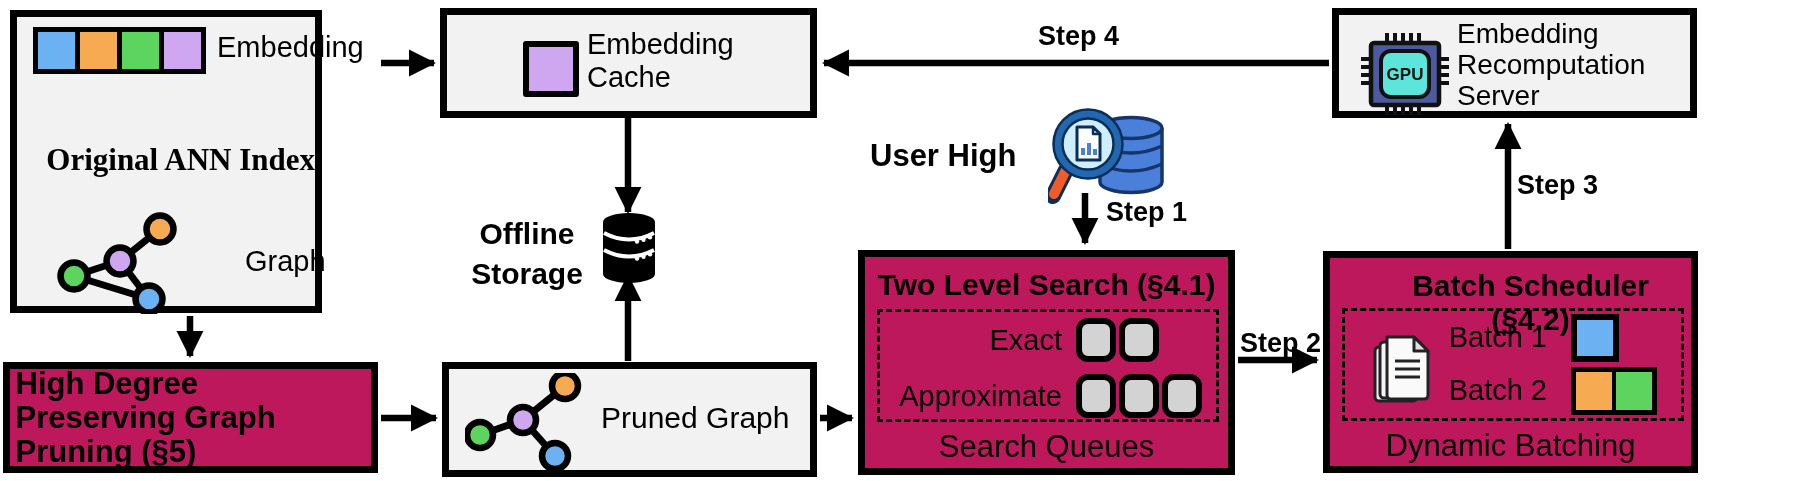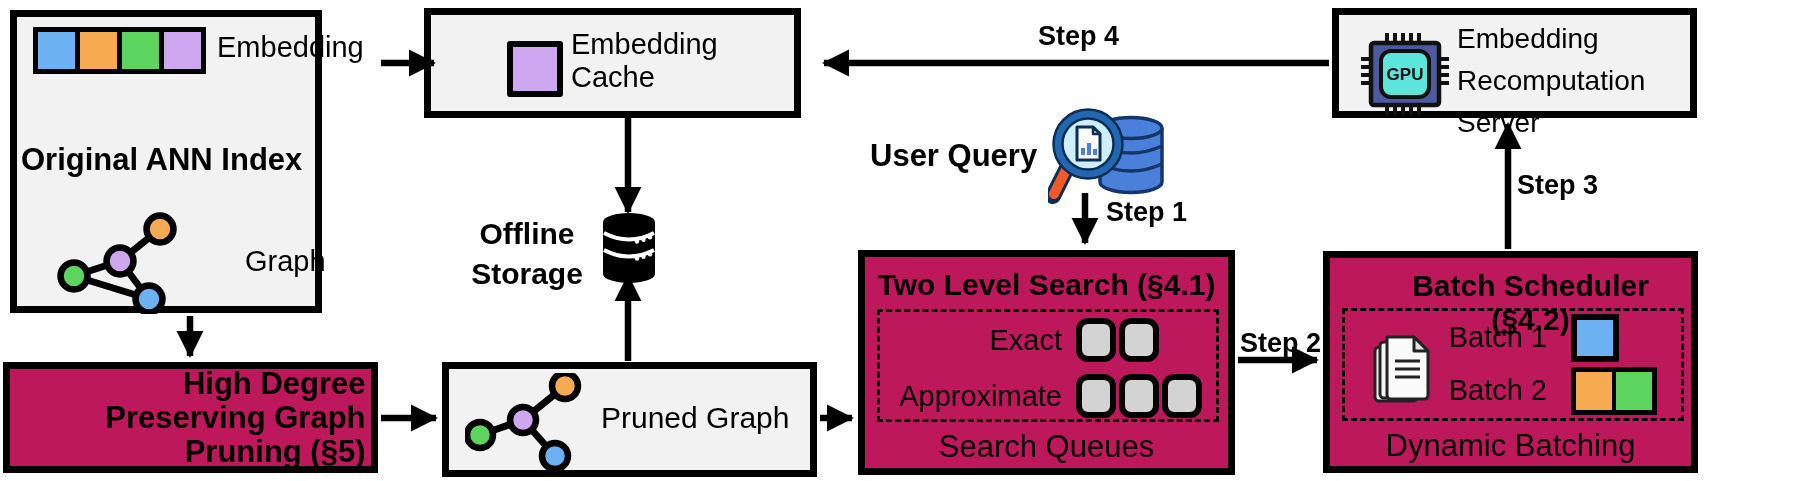--- a/index.html
+++ b/index.html
@@ -66,39 +66,39 @@
   <div class="step-label" style="left:1038px;top:21px;">Step 4</div>
 
   <div class="box light" style="left:10px;top:10px;width:312px;height:303px;">
     <div id="embedding-strip">
       <div class="cell" style="background: rgb(108, 177, 242);"></div>
       <div class="cell" style="background: rgb(246, 171, 82);"></div>
       <div class="cell" style="background: rgb(93, 212, 93);"></div>
       <div class="cell" style="background: rgb(207, 167, 240);"></div>
     </div>
     <div class="lbl" style="left:200px;top:14px;font-size:29px;">Embedding</div>
-    <div class="lbl b" style="left:4px;right:0;top:125px;text-align:left;font-size:31px;">Original ANN Index</div>
+    <div class="lbl b" style="left:4px;right:0;top:125px;text-align:right;font-size:31px;font-family:Liberation Serif, serif;">Original ANN Index</div>
     <svg style="position:absolute;left:38px;top:185px;" width="125" height="112" viewBox="0 0 125 112">
       <g stroke="#000" stroke-width="7">
         <line x1="65" y1="59" x2="105" y2="27"></line>
         <line x1="65" y1="59" x2="19" y2="74"></line>
         <line x1="65" y1="59" x2="94" y2="97"></line>
         <line x1="19" y1="74" x2="94" y2="97"></line>
       </g>
       <g stroke="#000" stroke-width="6.5">
         <circle cx="105" cy="27" r="13.5" fill="#f6ab52"></circle>
         <circle cx="65" cy="59" r="13.5" fill="#cfa7f0"></circle>
         <circle cx="19" cy="74" r="13.5" fill="#5dd45d"></circle>
         <circle cx="94" cy="97" r="13.5" fill="#6cb1f2"></circle>
       </g>
     </svg>
     <div class="lbl" style="left:228px;top:228px;font-size:29px;">Graph</div>
   </div>
 
-  <div class="box light" style="left:424px;top:8px;width:377px;height:110px;">
+  <div class="box light" style="left:440px;top:8px;width:377px;height:110px;">
     <div id="cache-square" style="background: rgb(207, 167, 240);"></div>
     <div class="lbl" style="left:140px;top:13px;width:185px;font-size:29px;line-height:33px;">Embedding Cache</div>
   </div>
 
   <div class="box light" style="left:1332px;top:8px;width:365px;height:110px;">
     <svg style="position:absolute;left:20px;top:16px;" width="92" height="86" viewBox="0 0 92 86">
       <g stroke="#111" stroke-width="4">
         <line x1="28" y1="2" x2="28" y2="13"></line>
           <line x1="36" y1="2" x2="36" y2="13"></line>
           <line x1="44" y1="2" x2="44" y2="13"></line>
@@ -115,41 +115,41 @@
           <line x1="2" y1="52" x2="13" y2="52"></line>
         <line x1="79" y1="28" x2="90" y2="28"></line>
           <line x1="79" y1="36" x2="90" y2="36"></line>
           <line x1="79" y1="44" x2="90" y2="44"></line>
           <line x1="79" y1="52" x2="90" y2="52"></line>
       </g>
       <rect x="12" y="12" width="68" height="62" rx="3" stroke="#111" stroke-width="4.5" fill="#4d5b9e"></rect>
       <rect x="22" y="20" width="48" height="46" rx="10" stroke="#111" stroke-width="4" fill="#5ce5da"></rect>
       <text x="46" y="49" text-anchor="middle" font-size="17" font-weight="bold" fill="#111">GPU</text>
     </svg>
-    <div class="lbl" style="left:118px;top:3px;width:235px;font-size:28px;line-height:42px;">Embedding Recomputation Server</div>
+    <div class="lbl" style="left:118px;top:3px;width:235px;font-size:28px;line-height:31px;">Embedding Recomputation Server</div>
   </div>
 
   <div class="lbl b" style="left:462px;top:214px;width:130px;text-align:center;font-size:30px;line-height:40px;z-index:2;">Offline Storage</div>
   <svg style="position:absolute;left:600px;top:212px;z-index:2;" width="58" height="72" viewBox="0 0 58 72">
     <rect x="3" y="10" width="52" height="52" fill="#000"></rect>
     <ellipse cx="29" cy="10" rx="26" ry="9" fill="#000"></ellipse>
     <ellipse cx="29" cy="62" rx="26" ry="9" fill="#000"></ellipse>
     <path d="M4 21 Q29 34 54 21" stroke="#fff" stroke-width="4" fill="none"></path>
     <path d="M4 38 Q29 51 54 38" stroke="#fff" stroke-width="4" fill="none"></path>
     <g fill="#fff">
       <circle cx="37" cy="29.5" r="2.2"></circle>
         <circle cx="43.5" cy="27.8" r="2.2"></circle>
         <circle cx="50" cy="25.3" r="2.2"></circle>
       <circle cx="37" cy="46.5" r="2.2"></circle>
         <circle cx="43.5" cy="44.8" r="2.2"></circle>
         <circle cx="50" cy="42.3" r="2.2"></circle>
     </g>
   </svg>
 
-  <div class="lbl b" style="left:870px;top:138px;font-size:31px;z-index:2;">User Query</div>
+  <div class="lbl b" style="left:870px;top:138px;font-size:31px;z-index:2;">User High</div>
   <svg style="position:absolute;left:1048px;top:108px;z-index:2;" width="132" height="98" viewBox="0 0 132 98">
 
     <g stroke-width="3.5" stroke="#16366b">
       <rect x="52" y="20" width="62" height="54" stroke="none" fill="#4a80d9"></rect>
       <line x1="52" y1="20" x2="52" y2="74"></line>
         <line x1="114" y1="20" x2="114" y2="74"></line>
       <ellipse cx="83" cy="20" rx="31" ry="10.5" fill="#4a80d9"></ellipse>
       <path d="M52 74 A31 10.5 0 0 0 114 74" fill="#4a80d9"></path>
       <path d="M52 38 Q83 52 114 38" fill="none"></path>
       <path d="M52 56 Q83 70 114 56" fill="none"></path>
@@ -166,21 +166,21 @@
     <path d="M29 19 H45 L52 26 V52 H29 Z" fill="#fff" stroke="#0b2e57" stroke-width="3" stroke-linejoin="round"></path>
     <path d="M45 19 L52 26 H45 Z" fill="#cdeefa" stroke="#0b2e57" stroke-width="2.5" stroke-linejoin="round"></path>
     <g fill="#4a80d9">
       <rect x="33" y="40" width="4" height="7"></rect>
         <rect x="39" y="35" width="4" height="12"></rect>
         <rect x="45" y="41" width="4" height="6"></rect>
     </g>
   </svg>
 
   <div class="box dark" style="left:3px;top:362px;width:375px;height:111px;display:flex;align-items:center;justify-content:center;">
-    <div class="b" style="font-size:31px;line-height:34px;text-align:right;width:350px;">High Degree Preserving Graph Pruning (§5)</div>
+    <div class="b" style="font-size:31px;line-height:34px;text-align:left;width:350px;">High Degree Preserving Graph Pruning (§5)</div>
   </div>
 
   <div class="box light" style="left:442px;top:362px;width:375px;height:115px;">
     <svg style="position:absolute;left:16px;top:4px;" width="120" height="98" viewBox="0 0 120 98">
       <g stroke="#000" stroke-width="7">
         <line x1="58" y1="47" x2="100" y2="13"></line>
         <line x1="58" y1="47" x2="15" y2="62"></line>
         <line x1="58" y1="47" x2="90" y2="83"></line>
       </g>
       <g stroke="#000" stroke-width="6.5">

